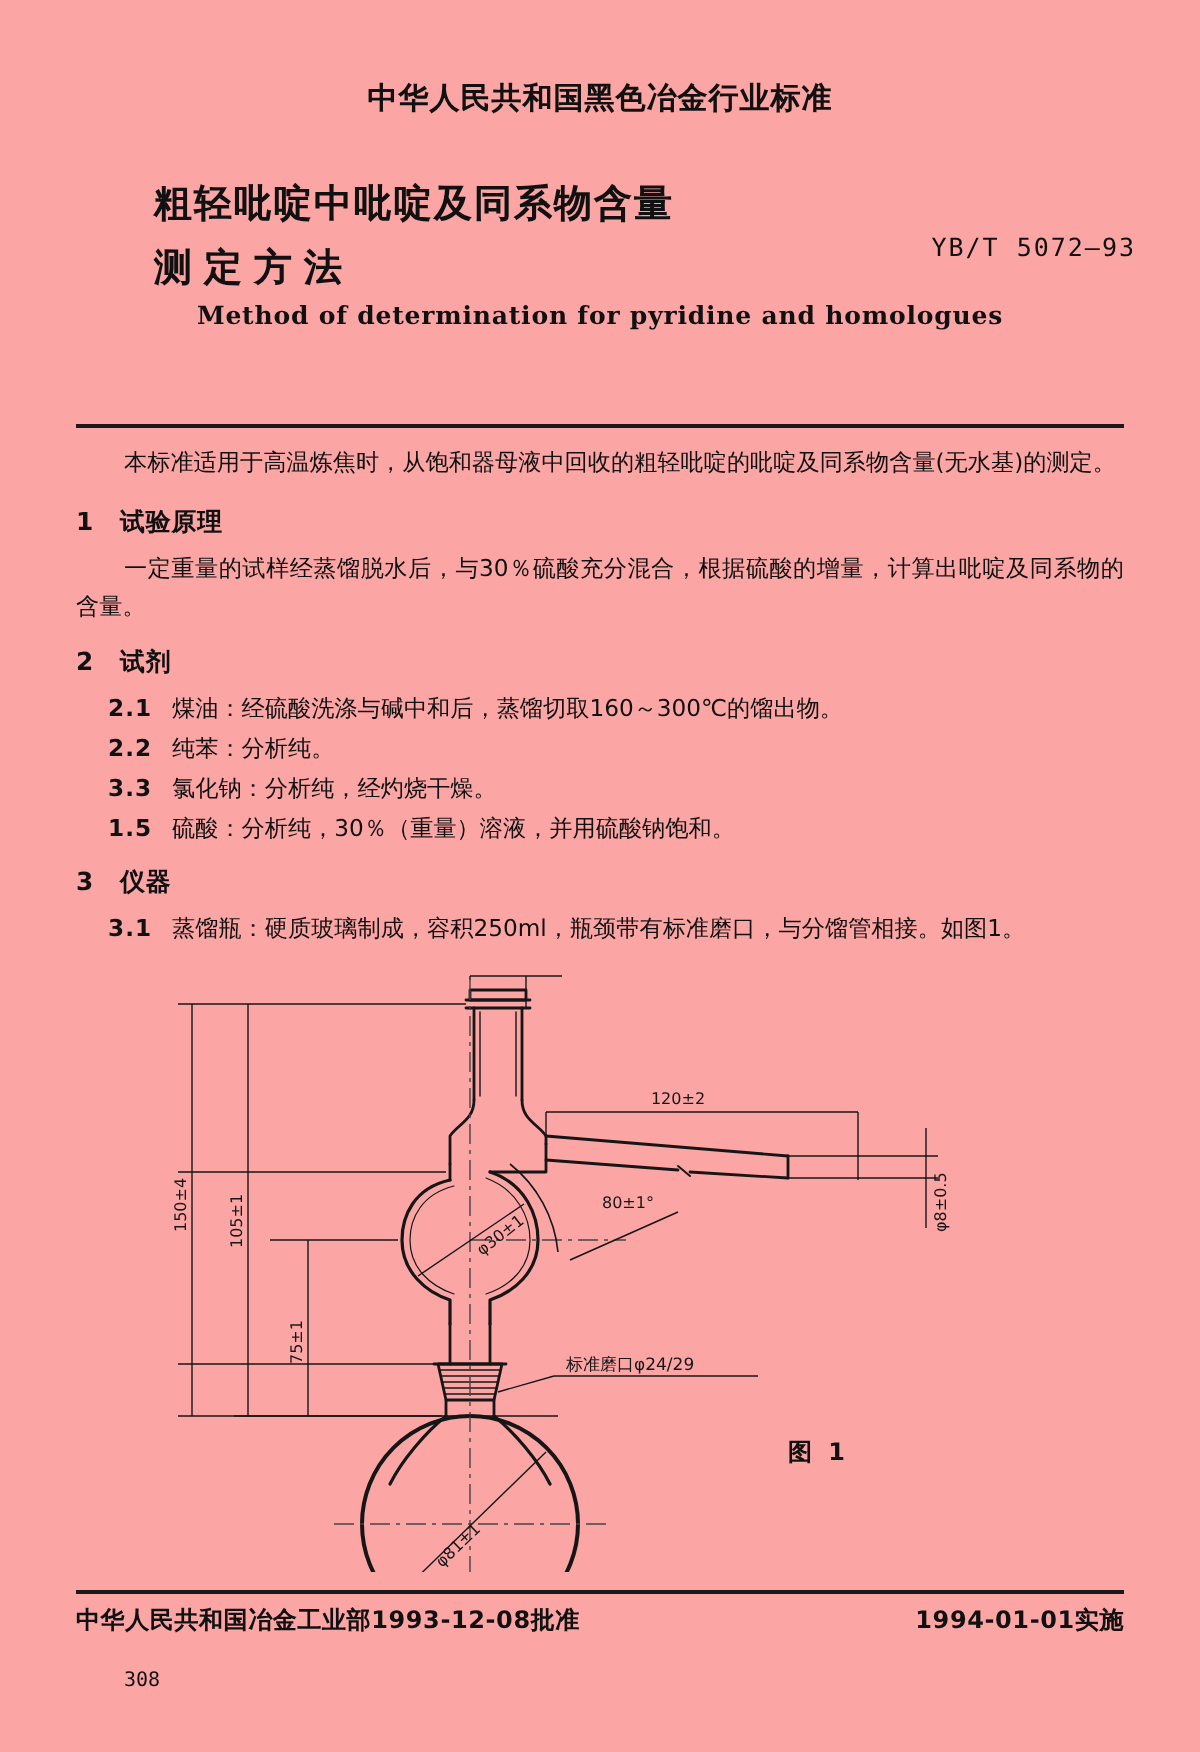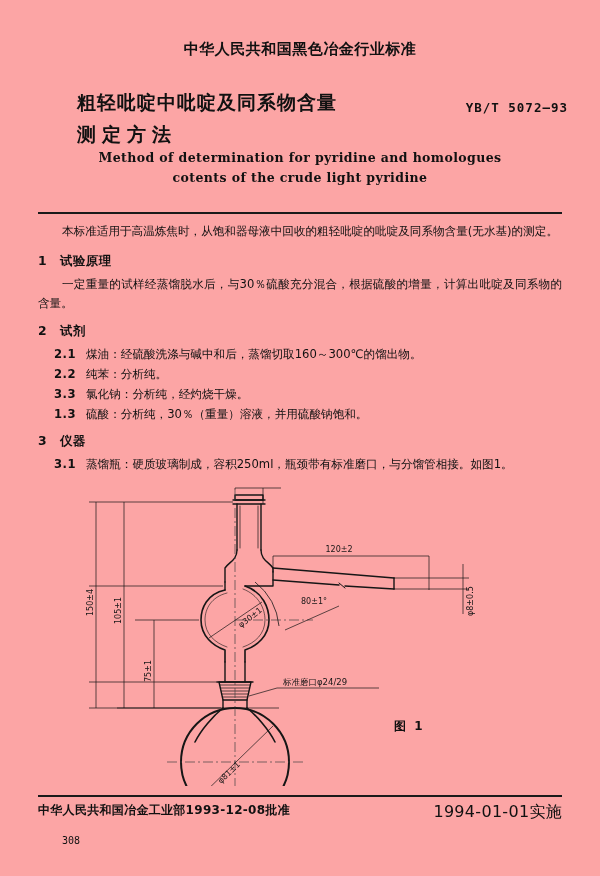--- a/index.html
+++ b/index.html
@@ -36,25 +36,25 @@
     font-size: 19px;
     font-weight: bold;
     line-height: 32px;
     letter-spacing: 1px;
   }
   .doc-title .line2 {
     letter-spacing: 6px;
   }
   .std-no {
     position: absolute;
-    top: 100px;
+    top: 116px;
     right: 32px;
     font-family: "DejaVu Sans Mono", "Liberation Mono", monospace;
     font-size: 12.5px;
-    font-weight: bold;
+    font-weight: normal;
     letter-spacing: 1px;
   }
   .eng-title {
     position: absolute;
     top: 148px; left: 60px; right: 60px;
     text-align: center;
     font-family: "DejaVu Serif", "Liberation Serif", serif;
     font-size: 12.5px;
     font-weight: bold;
     line-height: 20px;
@@ -138,22 +138,22 @@
     left: 38px;
     top: 802px;
     font-size: 12px;
     font-weight: bold;
     letter-spacing: 0.3px;
   }
   .footer-right {
     position: absolute;
     right: 38px;
     top: 802px;
-    font-size: 16px;
-    font-weight: normal;
+    font-size: 12px;
+    font-weight: bold;
     letter-spacing: 0.3px;
   }
   .page-num {
     position: absolute;
     left: 62px;
     top: 835px;
     font-size: 10px;
     font-family: "DejaVu Sans Mono", "Liberation Mono", monospace;
   }
 
@@ -174,21 +174,20 @@
 
   <div class="doc-title">
     <div class="line1">粗轻吡啶中吡啶及同系物含量</div>
     <div class="line2">测定方法</div>
   </div>
 
   <div class="std-no">YB/T 5072—93</div>
 
   <div class="eng-title">
     <div>Method of determination for pyridine and homologues</div>
-    <div>cotents of the crude light pyridine</div>
   </div>
 
   <div class="rule"></div>
 
   <div class="body-wrap">
 
     <p class="para scope">本标准适用于高温炼焦时，从饱和器母液中回收的粗轻吡啶的吡啶及同系物含量(无水基)的测定。</p>
 
     <div class="sec-head">
       <span class="num">1</span><span>试验原理</span>
@@ -204,21 +203,21 @@
     </div>
     <div class="item">
       <span class="num">2.2</span>
       <span class="txt">纯苯：分析纯。</span>
     </div>
     <div class="item">
       <span class="num">3.3</span>
       <span class="txt">氯化钠：分析纯，经灼烧干燥。</span>
     </div>
     <div class="item">
-      <span class="num">1.3</span>
+      <span class="num">1.5</span>
       <span class="txt">硫酸：分析纯，30％（重量）溶液，并用硫酸钠饱和。</span>
     </div>
 
     <div class="sec-head">
       <span class="num">3</span><span>仪器</span>
     </div>
     <div class="item">
       <span class="num">3.1</span>
       <span class="txt">蒸馏瓶：硬质玻璃制成，容积250ml，瓶颈带有标准磨口，与分馏管相接。如图1。</span>
     </div>

